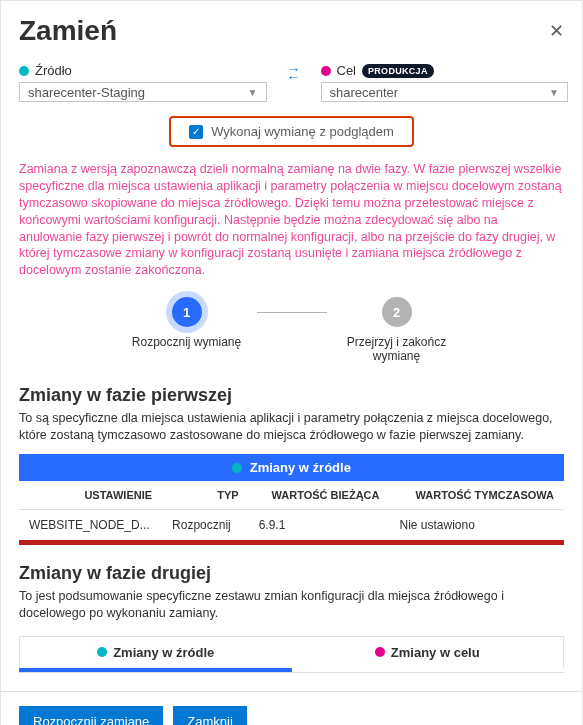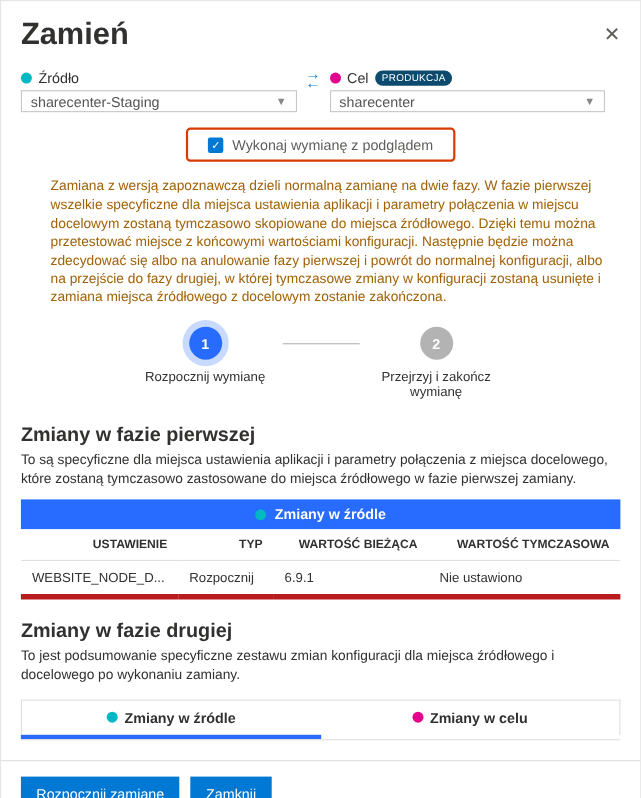--- a/index.html
+++ b/index.html
@@ -27,38 +27,38 @@
     margin: 0;
   }
   .close-x {
     font-size: 18px;
     color: #605e5c;
     cursor: pointer;
     font-weight: 300;
   }
   .selectors {
     display: flex;
-    gap: 8px;
-    padding: 8px 32px 4px 18px;
+    gap: 20px;
+    padding: 8px 14px 4px 18px;
   }
   .sel-col { flex: 1; }
   .sel-label-row {
     display: flex;
     align-items: center;
     gap: 6px;
     margin-bottom: 4px;
     font-size: 13px;
   }
   .dot-teal { width: 10px; height: 10px; border-radius: 50%; background: #00b7c3; display:inline-block;}
   .dot-pink { width: 10px; height: 10px; border-radius: 50%; background: #e3008c; display:inline-block;}
   .badge-prod {
-    background: #0c4a6e;
+    background: #0f172a;
     color: #fff;
     font-size: 9px;
-    font-weight: 400;
+    font-weight: 700;
     padding: 2px 6px;
     border-radius: 8px;
     letter-spacing: 0.3px;
   }
   .dropdown {
     border: 1px solid #c8c6c4;
     height: 20px;
     display: flex;
     align-items: center;
     justify-content: space-between;
@@ -102,22 +102,21 @@
     display: flex;
     align-items: center;
     justify-content: center;
     color: #fff;
     font-size: 10px;
   }
   .desc {
     padding: 4px 18px 10px 18px;
     font-size: 12.5px;
     line-height: 1.35;
-    color: #a16207;
-    margin-left: 27px;
+    color: #ec4899;
   }
   .steps {
     display: flex;
     justify-content: center;
     align-items: flex-start;
     gap: 0;
     padding: 8px 18px 16px 18px;
   }
   .step {
     text-align: center;

